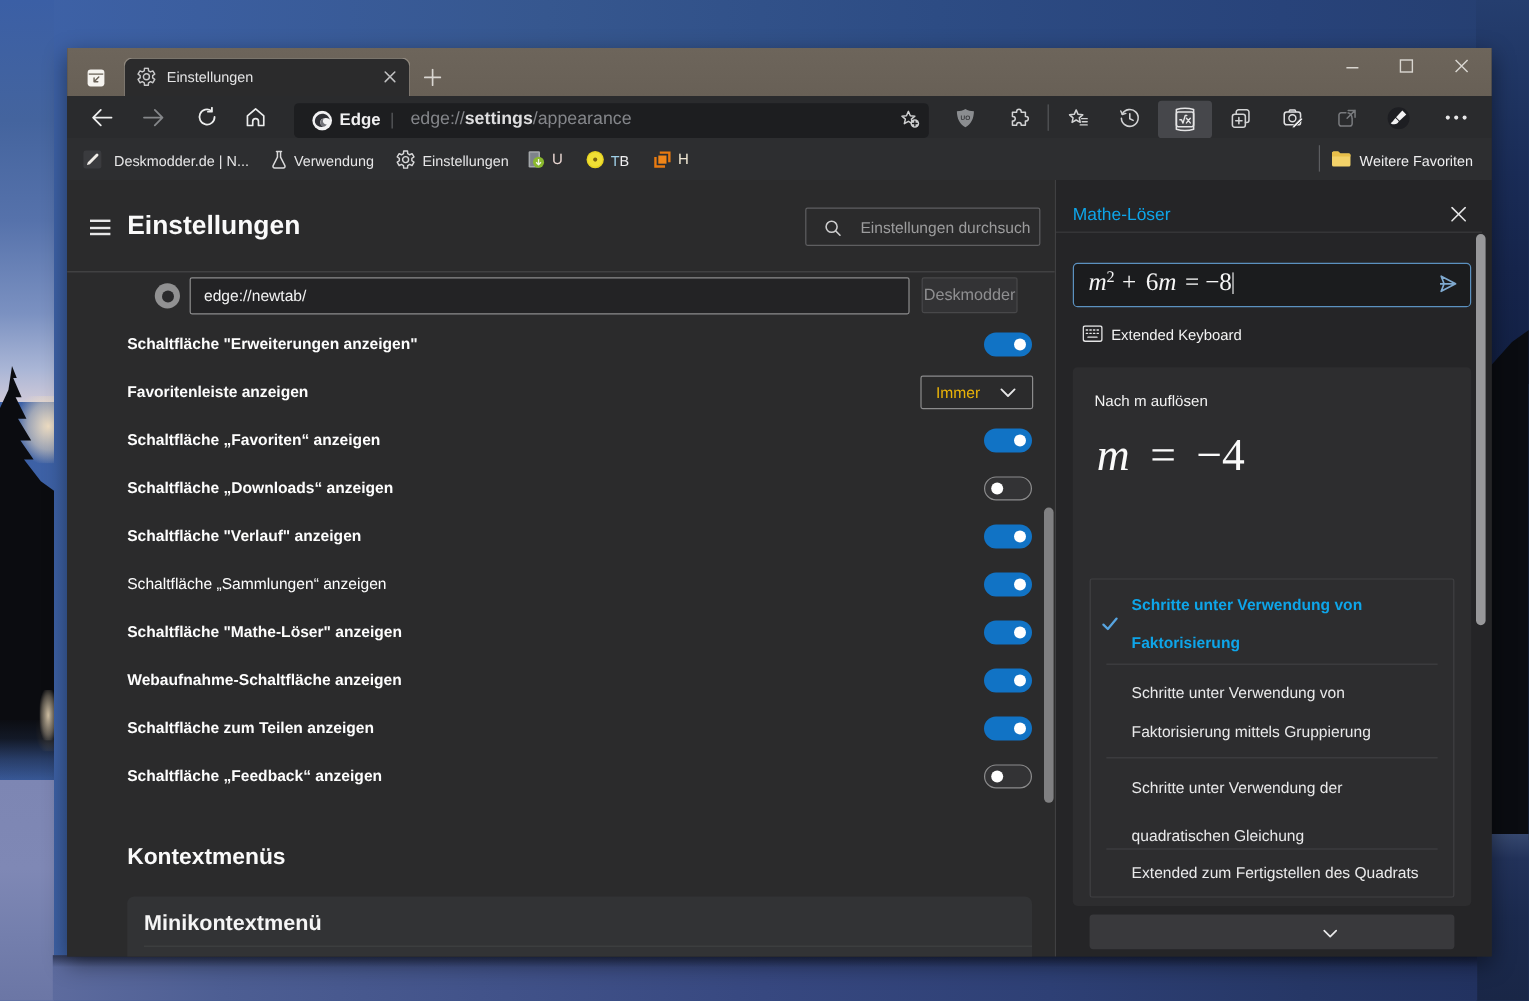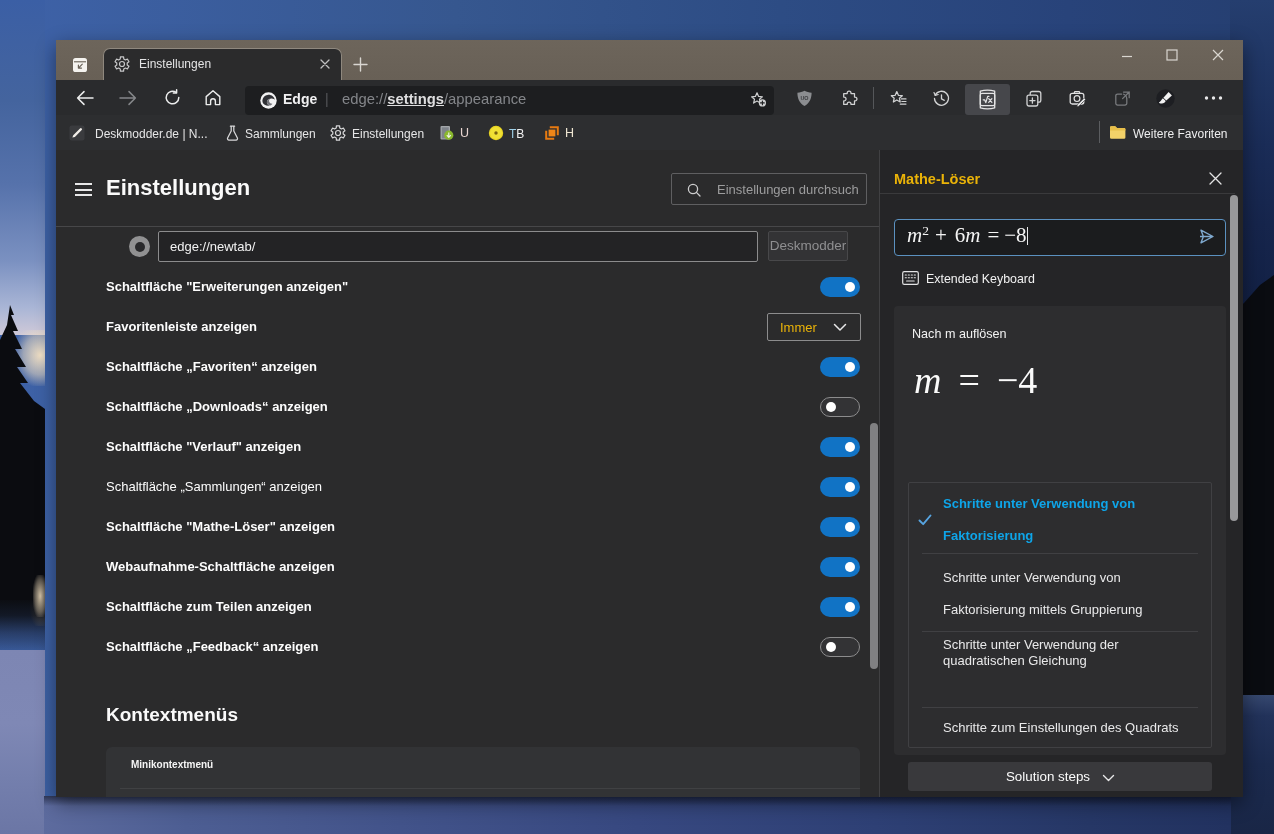--- a/index.html
+++ b/index.html
@@ -87,21 +87,21 @@
 
   <div class="abs" style="left:189px;top:46px;width:529px;height:29px;background:#1d1e20;border-radius:4px;"></div>
 
   <svg class="abs" style="left:204px;top:52px;" width="17" height="17" viewBox="0 0 17 17">
     <circle cx="8.5" cy="8.5" r="8.2" fill="#f2f2f3"></circle>
     <path d="M2.6 10.2 C1.8 6.6 4.2 3.4 7.6 2.9 C11.3 2.4 14.3 4.8 14.8 7.8 C14.5 7.2 13.2 6.3 11.4 6.4 C8.2 6.5 6.6 8.4 6.9 10.6 C7.1 12.2 8.3 13.2 9.6 13.6 C6.6 14.2 3.4 12.8 2.6 10.2 Z" fill="#303136"></path>
     <path d="M6.9 10.6 C6.7 8.6 8 6.9 10.4 6.5 C9.2 7.3 8.8 8.4 9.2 9.7 C9.6 11 10.9 11.8 12.4 11.7 C11.7 12.6 10.7 13.4 9.6 13.6 C8.3 13.2 7.1 12.2 6.9 10.6 Z" fill="#73747a"></path>
   </svg>
   <div class="abs" style="left:227px;top:51px;font-size:14px;font-weight:bold;color:#f0f0f1;">Edge</div>
   <div class="abs" style="left:269px;top:51px;font-size:14px;color:#55575a;">|</div>
-  <div class="abs" style="left:286px;top:51px;font-size:14.8px;color:#84868a;">edge://<span style="color:#dededf;font-weight:bold;text-decoration:underline;">settings</span>/appearance</div>
+  <div class="abs" style="left:286px;top:51px;font-size:14.8px;color:#84868a;">edge://<span style="color:#dededf;font-weight:bold;">settings</span>/appearance</div>
 
   <svg class="abs" style="left:694px;top:51px;" width="17" height="17" viewBox="0 0 17 17">
     <path d="M7 1.8 L8.6 5.4 L12.4 5.8 L9.5 8.3 L10.4 12.1 L7 10.1 L3.6 12.1 L4.5 8.3 L1.6 5.8 L5.4 5.4 Z" stroke="#cfd0d1" stroke-width="1.2" fill="none" stroke-linejoin="round"></path>
     <circle cx="12.4" cy="11.9" r="3.6" fill="#cfd0d1"></circle>
     <path d="M12.4 10 L12.4 13.8 M10.5 11.9 L14.3 11.9" stroke="#1d1e20" stroke-width="1.1" stroke-linecap="round"></path>
   </svg>
 
   <svg class="abs" style="left:740px;top:50px;" width="17" height="17" viewBox="0 0 17 17">
     <path d="M8.5 0.8 C10.5 2 13 2.6 15.6 2.7 C15.6 8.7 13.2 13.4 8.5 16 C3.8 13.4 1.4 8.7 1.4 2.7 C4 2.6 6.5 2 8.5 0.8 Z" fill="#8b8d90"></path>
     <text x="8.5" y="9.7" font-size="5.4" font-family="Liberation Sans" font-weight="bold" fill="#3a3b3e" text-anchor="middle">UO</text>
@@ -165,21 +165,21 @@
 
   <div class="abs" style="left:0;top:75px;width:1187px;height:35px;background:#2d2e30;"></div>
   <svg class="abs" style="left:13px;top:85px;" width="16" height="16" viewBox="0 0 16 16">
     <rect x="0.5" y="0.5" width="15" height="15" rx="2" fill="#3a3b3e"></rect>
     <path d="M3.4 12.6 L4.2 10.2 L11 3.4 A1.2 1.2 0 0 1 12.7 5.1 L5.9 11.9 Z" fill="#f0ede8"></path>
   </svg>
   <div class="abs" style="left:39px;top:87px;font-size:12px;color:#e6e6e7;">Deskmodder.de | N...</div>
   <svg class="abs" style="left:169px;top:85px;" width="15" height="16" viewBox="0 0 15 16">
     <path d="M5.4 1.2 L9.6 1.2 M6.2 1.2 L6.2 6 L2.6 13 A1.4 1.4 0 0 0 3.9 15 L11.1 15 A1.4 1.4 0 0 0 12.4 13 L8.8 6 L8.8 1.2" stroke="#d8d8d9" stroke-width="1.25" fill="none" stroke-linecap="round" stroke-linejoin="round"></path>
   </svg>
-  <div class="abs" style="left:189px;top:87px;font-size:12px;color:#e6e6e7;">Sammlungen</div>
+  <div class="abs" style="left:189px;top:87px;font-size:12px;color:#e6e6e7;">Verwendung</div>
   <svg class="abs" style="left:274px;top:85px;" width="16" height="16" viewBox="0 0 16 16">
     <path d="M6.41 0.88 L9.59 0.88 L9.77 3.00 L11.44 3.97 L13.37 3.06 L14.97 5.82 L13.21 7.03 L13.21 8.97 L14.97 10.18 L13.37 12.94 L11.44 12.03 L9.77 13.00 L9.59 15.12 L6.41 15.12 L6.23 13.00 L4.56 12.03 L2.63 12.94 L1.03 10.18 L2.79 8.97 L2.79 7.03 L1.03 5.82 L2.63 3.06 L4.56 3.97 L6.23 3.00 Z" fill="none" stroke="#d8d8d9" stroke-width="1.2" stroke-linejoin="round"></path>
       <circle cx="8" cy="8" r="2.5" fill="none" stroke="#d8d8d9" stroke-width="1.2"></circle>
   </svg>
   <div class="abs" style="left:296px;top:87px;font-size:12px;color:#e6e6e7;">Einstellungen</div>
   <svg class="abs" style="left:383px;top:85px;" width="16" height="16" viewBox="0 0 16 16">
     <rect x="1.5" y="1" width="9.5" height="13.5" rx="1" fill="#b8bcc0" opacity="0.85"></rect>
     <rect x="2.8" y="2.3" width="6.9" height="11" fill="#7e838a"></rect>
     <circle cx="9.8" cy="10.2" r="4.6" fill="#8ab82e"></circle>
     <path d="M9.8 7.6 L9.8 12 M7.8 10.2 L9.8 12.4 L11.8 10.2" stroke="#f2f6e8" stroke-width="1.1" fill="none" stroke-linejoin="round"></path>
@@ -261,25 +261,25 @@
   <div class="abs" style="left:711px;top:273px;width:94px;height:28px;background:#2b2b2c;border:1px solid #8c8c8d;border-radius:2px;"></div>
   <div class="abs" style="left:724px;top:280px;font-size:13px;color:#eab308;">Immer</div>
   <svg class="abs" style="left:777px;top:283px;" width="14" height="9" viewBox="0 0 14 9">
     <path d="M1.5 1.5 L7 7 L12.5 1.5" stroke="#e8e8e9" stroke-width="1.5" fill="none" stroke-linecap="round" stroke-linejoin="round"></path>
   </svg>
 
   <div class="abs" style="left:814px;top:383px;width:8px;height:246px;background:#808082;border-radius:4px;"></div>
 
   <div class="abs" style="left:50px;top:664px;font-size:19px;font-weight:bold;color:#fafafa;">Kontextmenüs</div>
   <div class="abs" style="left:50px;top:707px;width:754px;height:50px;background:#323335;border-radius:6px 6px 0 0;"></div>
-  <div class="abs" style="left:64px;top:719px;font-size:10px;font-weight:bold;color:#f5f5f5;margin-left:11px;">Minikontextmenü</div>
+  <div class="abs" style="left:64px;top:719px;font-size:18px;font-weight:bold;color:#f5f5f5;">Minikontextmenü</div>
   <div class="abs" style="left:64px;top:748px;width:740px;height:1px;background:#404143;"></div>
 
   <div class="abs" style="left:823px;top:110px;width:364px;height:647px;background:#252527;border-left:1px solid #404042;"></div>
-  <div class="abs" style="left:838px;top:131px;font-size:14.5px;font-weight:bold;color:#eab308;">Mathe-Löser</div>
+  <div class="abs" style="left:838px;top:131px;font-size:14.5px;font-weight:normal;color:#0ea5e9;">Mathe-Löser</div>
   <svg class="abs" style="left:1153px;top:132px;" width="13" height="13" viewBox="0 0 13 13">
     <path d="M1 1 L12 12 M12 1 L1 12" stroke="#e4e4e5" stroke-width="1.3" stroke-linecap="round"></path>
   </svg>
   <div class="abs" style="left:824px;top:153px;width:355px;height:1px;background:#3a3a3c;"></div>
 
   <div class="abs" style="left:838px;top:179px;width:332px;height:37px;background:#1b1c1e;border:1.5px solid #5b91c0;border-radius:4px;"></div>
   <div class="abs" id="mathin" style="left:851px;top:183px;font-family:'Liberation Serif',serif;font-size:21px;color:#f5f5f5;"><i>m</i><span style="font-size:13.5px;vertical-align:7px;">2</span><span style="margin-left:6px;">+</span><span style="margin-left:8px;">6</span><i>m</i><span style="margin-left:7px;">=</span><span style="margin-left:5px;">−8</span></div>
   <div class="abs" style="left:970.5px;top:187px;width:1.5px;height:18px;background:#e8e8e9;"></div>
   <svg class="abs" style="left:1142px;top:189px;" width="17" height="15" viewBox="0 0 17 15">
     <path d="M2 7.5 L15 7.5 M15 7.5 L3 1.2 L5.4 7.5 L3 13.8 Z" stroke="#7fa9cf" stroke-width="1.4" fill="none" stroke-linejoin="round"></path>
@@ -296,24 +296,23 @@
   <div class="abs" id="res1" style="left:858px;top:318px;font-family:'Liberation Serif',serif;font-size:38px;color:#fafafa;"><i>m</i><span style="margin-left:17px;">=</span><span style="margin-left:17px;">−4</span></div>
 
   <div class="abs" style="left:852px;top:442px;width:304px;height:266px;border:1px solid #404043;border-radius:2px;"></div>
   <svg class="abs" style="left:862px;top:473px;" width="14" height="14" viewBox="0 0 14 14">
     <path d="M1.5 7.5 L5.2 11.2 L12.5 2.5" stroke="#57a4e0" stroke-width="1.9" fill="none" stroke-linecap="round" stroke-linejoin="round"></path>
   </svg>
   <div class="abs" style="left:887px;top:448px;width:250px;font-size:13px;font-weight:bold;color:#0ea5e9;line-height:32px;">Schritte unter Verwendung von Faktorisierung</div>
   <div class="abs" style="left:866px;top:512.5px;width:276px;height:1px;background:#404043;"></div>
   <div class="abs" style="left:887px;top:522px;width:260px;font-size:13px;color:#e9e9ea;line-height:32px;">Schritte unter Verwendung von Faktorisierung mittels Gruppierung</div>
   <div class="abs" style="left:866px;top:591px;width:276px;height:1px;background:#404043;"></div>
-  <div class="abs" style="left:887px;top:597px;width:260px;font-size:13px;color:#e9e9ea;line-height:16px;">Schritte unter Verwendung der quadratischen Gleichung</div>
+  <div class="abs" style="left:887px;top:597px;width:260px;font-size:13px;color:#e9e9ea;line-height:40px;">Schritte unter Verwendung der quadratischen Gleichung</div>
   <div class="abs" style="left:866px;top:667px;width:276px;height:1px;background:#404043;"></div>
-  <div class="abs" style="left:887px;top:672px;width:280px;font-size:13px;color:#e9e9ea;line-height:32px;">Schritte zum Einstellungen des Quadrats</div>
+  <div class="abs" style="left:887px;top:672px;width:280px;font-size:13px;color:#e9e9ea;line-height:32px;">Extended zum Fertigstellen des Quadrats</div>
 
   <div class="abs" style="left:852px;top:722px;width:304px;height:29px;background:#39393c;border-radius:3px;"></div>
-  <div class="abs" style="left:840px;top:729px;width:304px;text-align:center;font-size:13.4px;color:#fbfbfb;">Solution steps</div>
   <svg class="abs" style="left:1046px;top:734px;" width="13" height="9" viewBox="0 0 13 9">
     <path d="M1.5 1.5 L6.5 6.5 L11.5 1.5" stroke="#e8e8e9" stroke-width="1.4" fill="none" stroke-linecap="round" stroke-linejoin="round"></path>
   </svg>
 
   <div class="abs" style="left:1174px;top:155px;width:8px;height:326px;background:#98989a;border-radius:4px;"></div>
 </div>
 
 </body></html>

